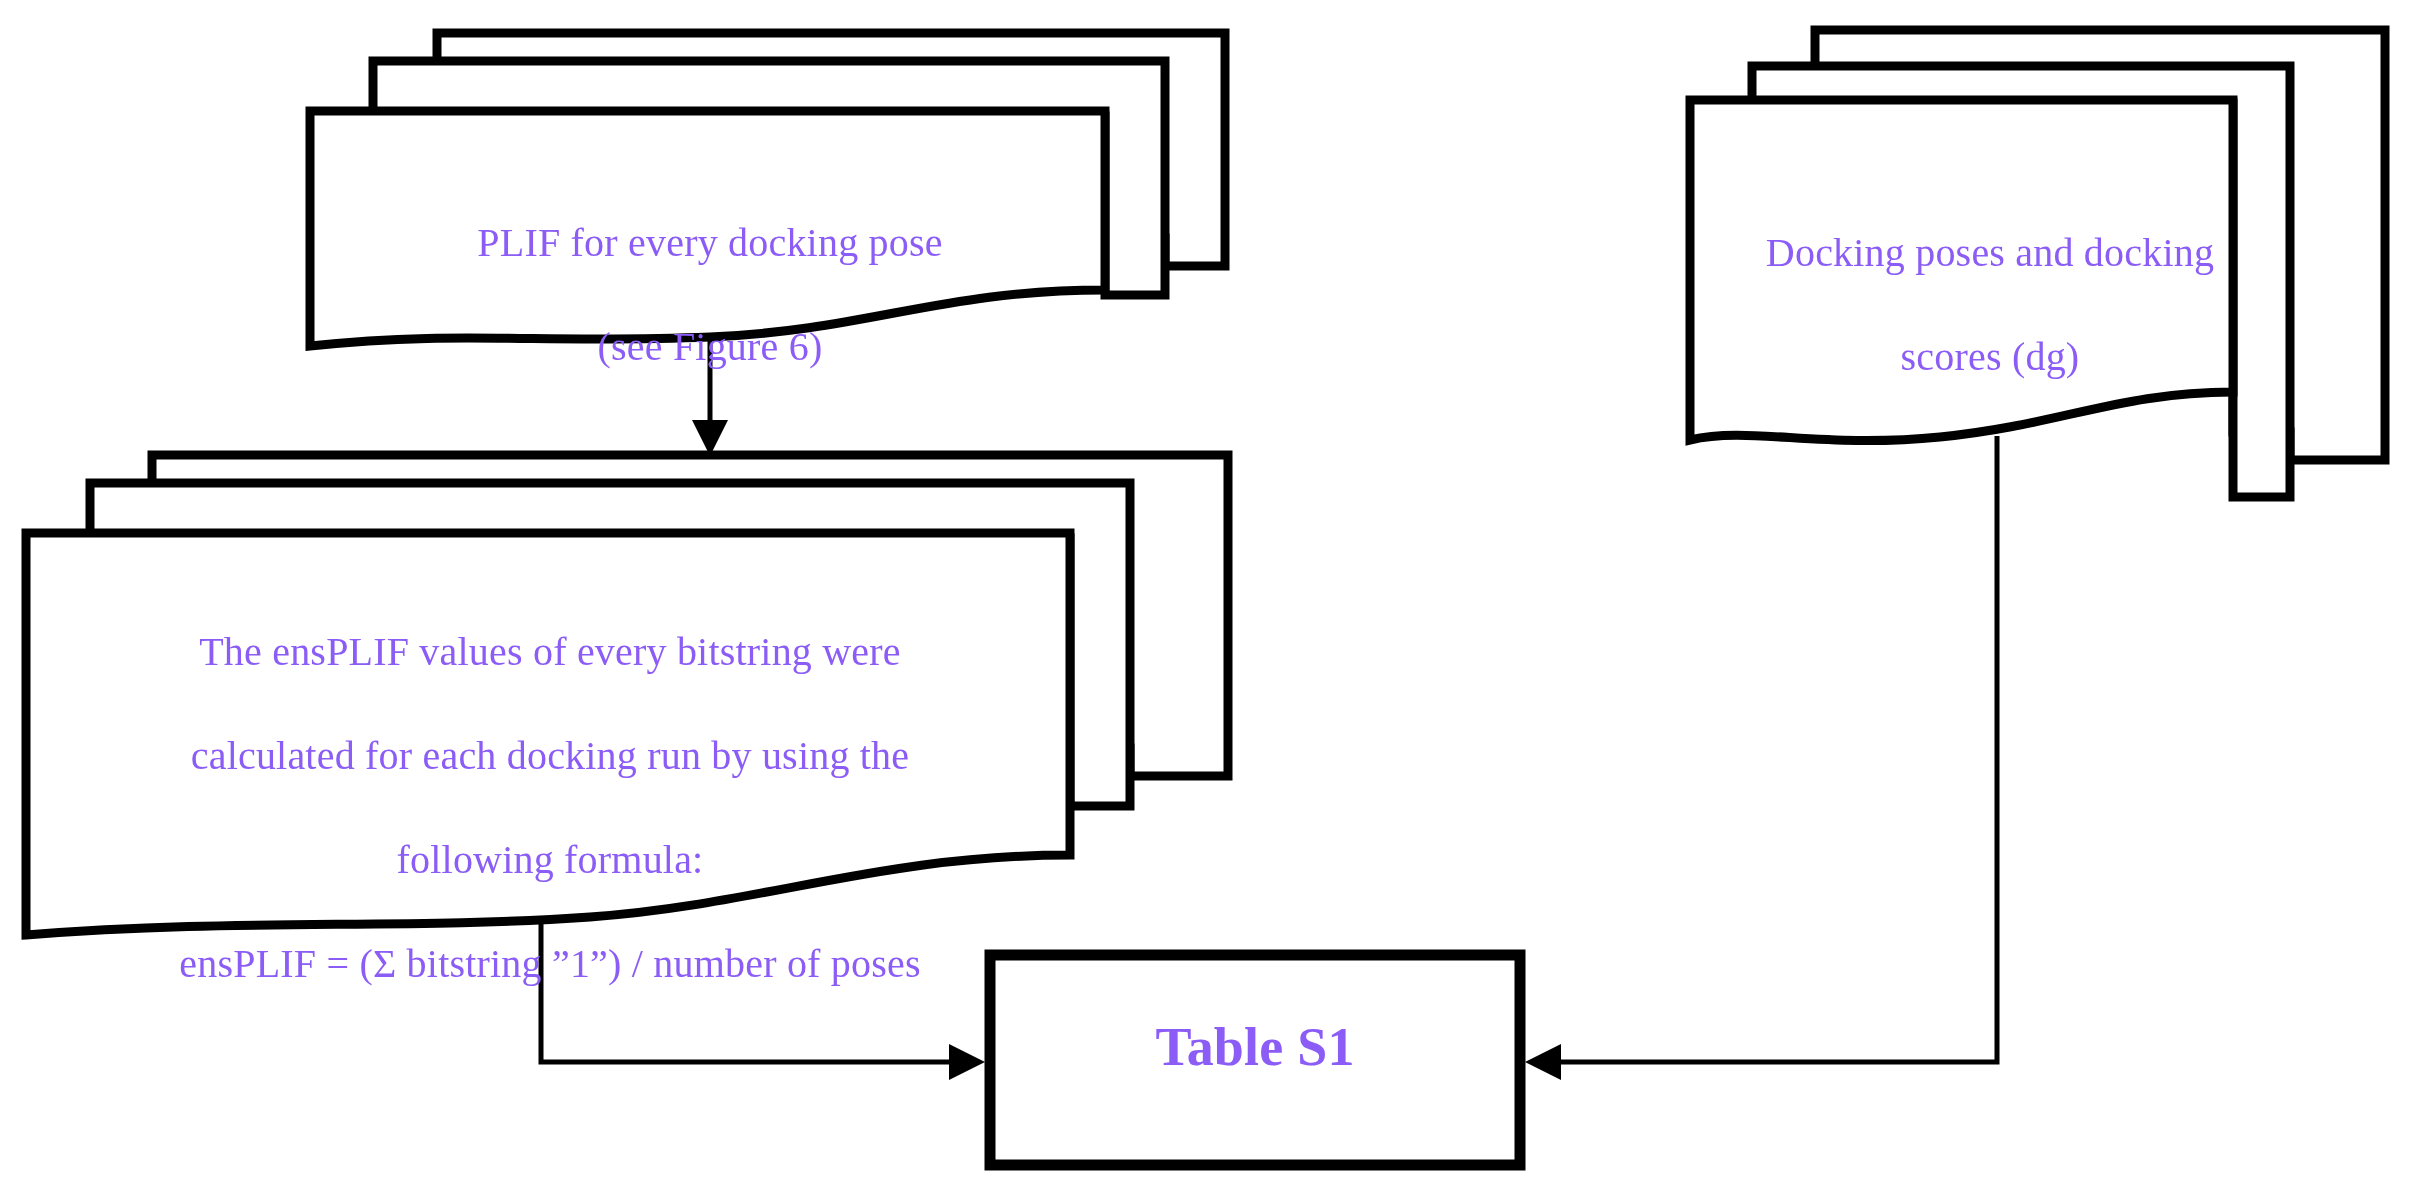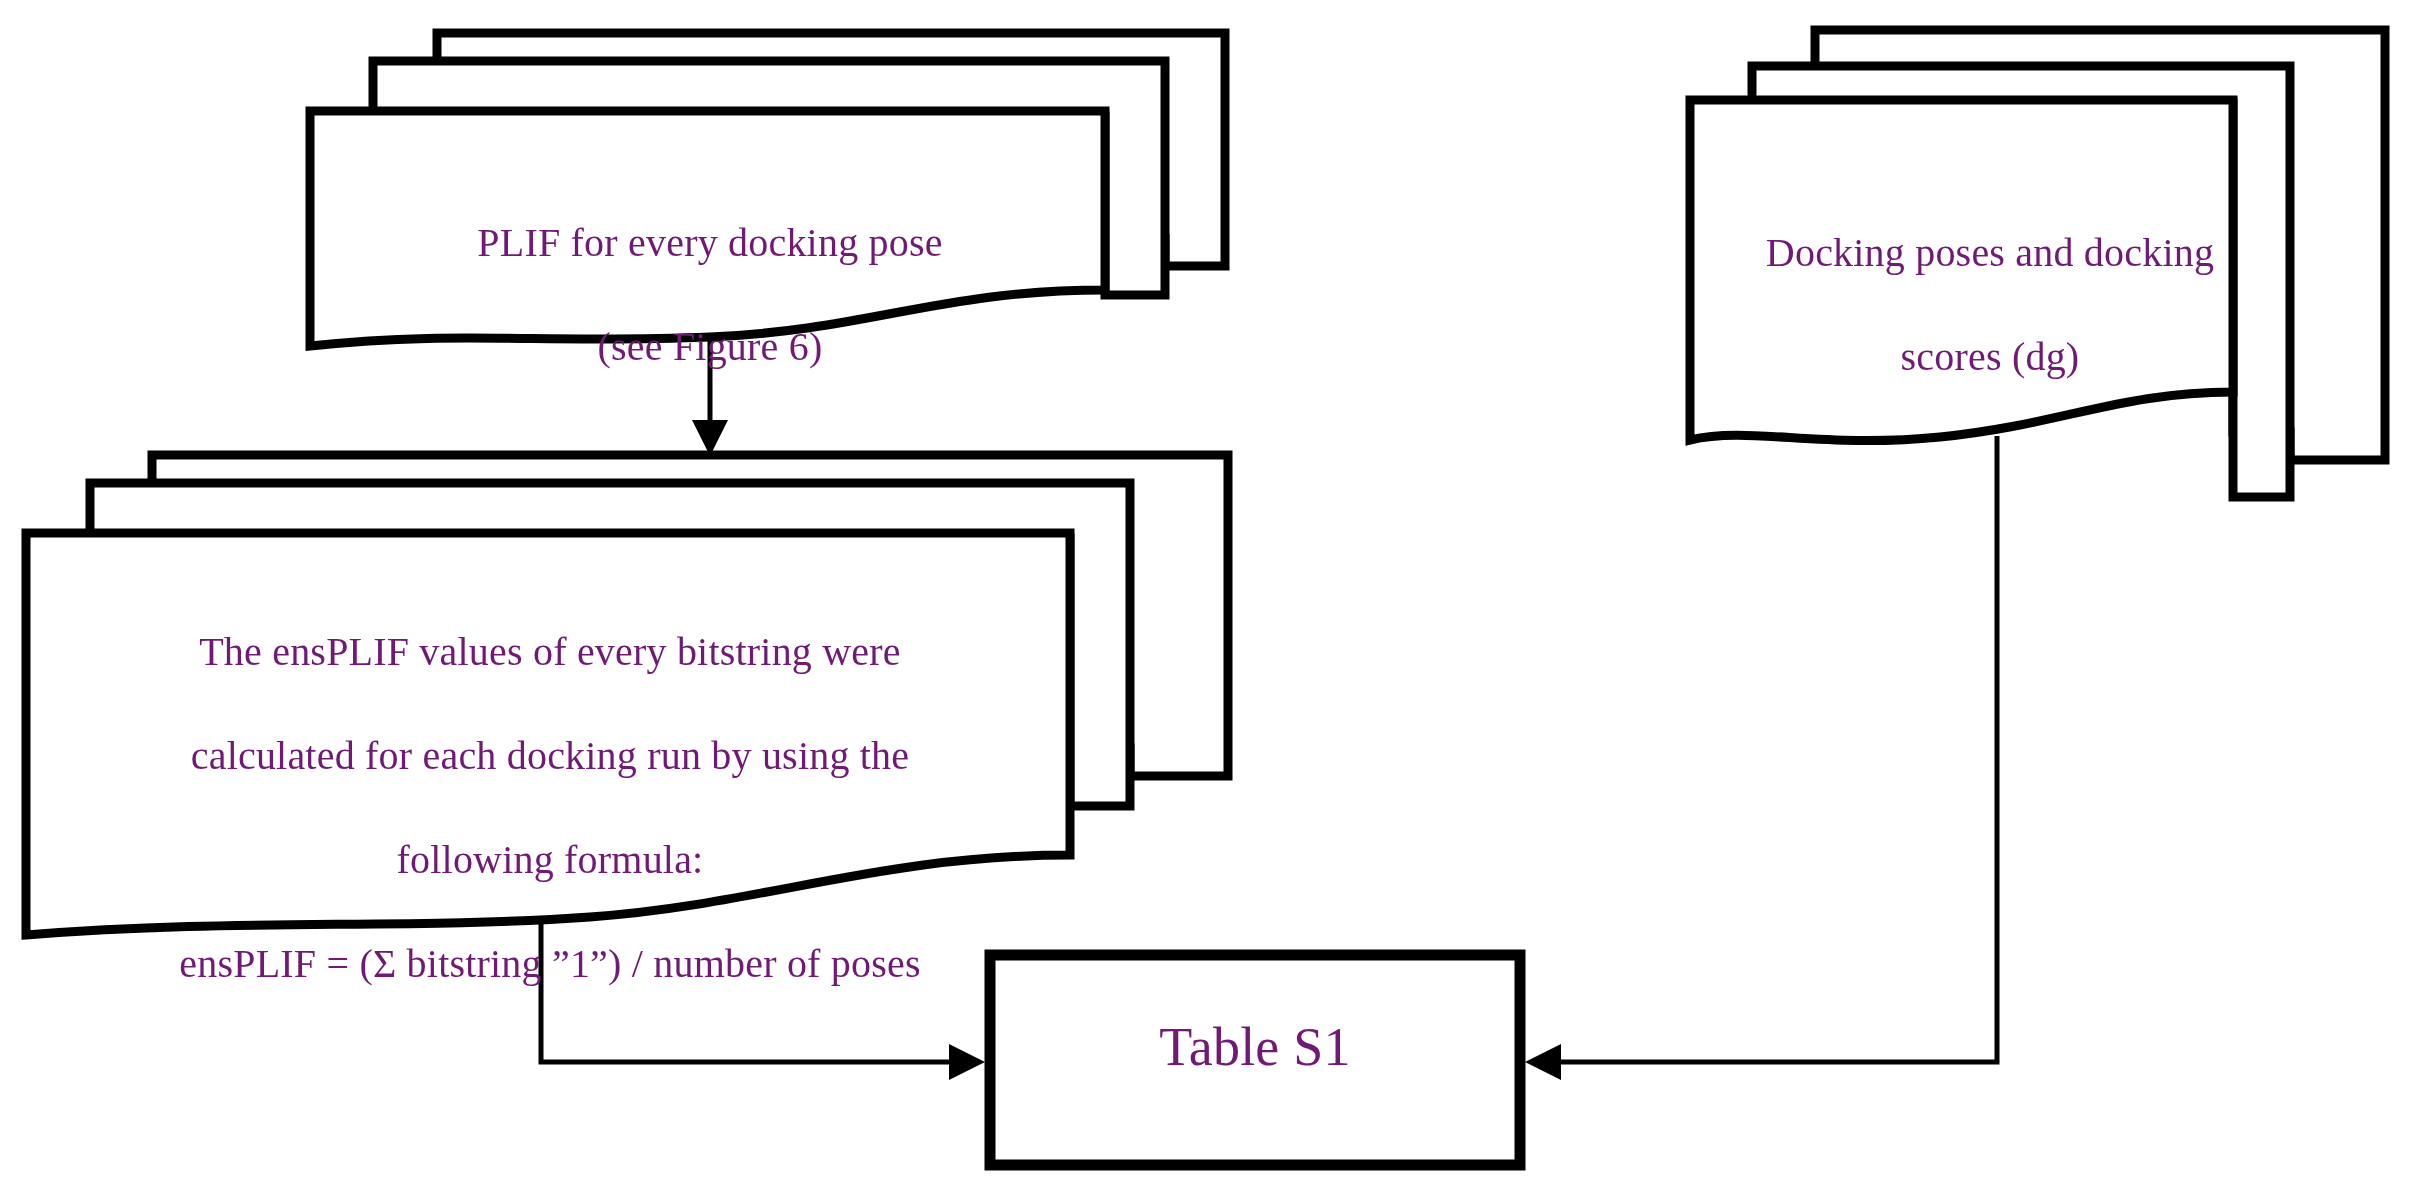--- a/index.html
+++ b/index.html
@@ -50,21 +50,21 @@
     stroke-linejoin: miter;
     stroke-linecap: butt;
   }
   .arrowhead {
     fill: #000000;
     stroke: none;
   }
   .node-text {
     position: absolute;
     text-align: center;
-    color: #701a75;
+    color: #8b5cf6;
     line-height: 1.30;
     white-space: pre-line;
     letter-spacing: 0.2px;
     font-family: "Liberation Serif", "DejaVu Serif", serif;
   }
   #text-plif {
     left: 330px;
     top: 165px;
     width: 760px;
     font-size: 40px;
@@ -79,20 +79,21 @@
     left: 1700px;
     top: 175px;
     width: 580px;
     font-size: 40px;
   }
   #text-table {
     left: 990px;
     top: 1012px;
     width: 530px;
     font-size: 54px;
+    font-weight: bold;
   }
 </style>
 </head>
 <body>
 
 <div id="canvas">
 
   <svg id="diagram-svg" viewBox="0 0 2433 1182">
 
     <g>

